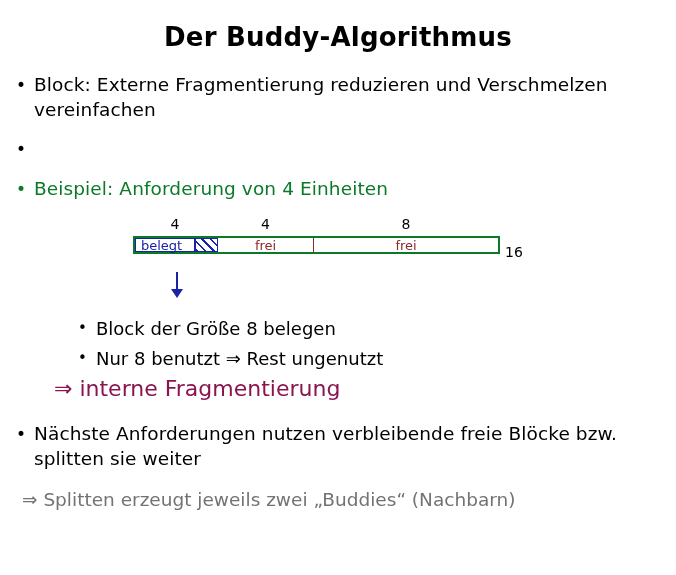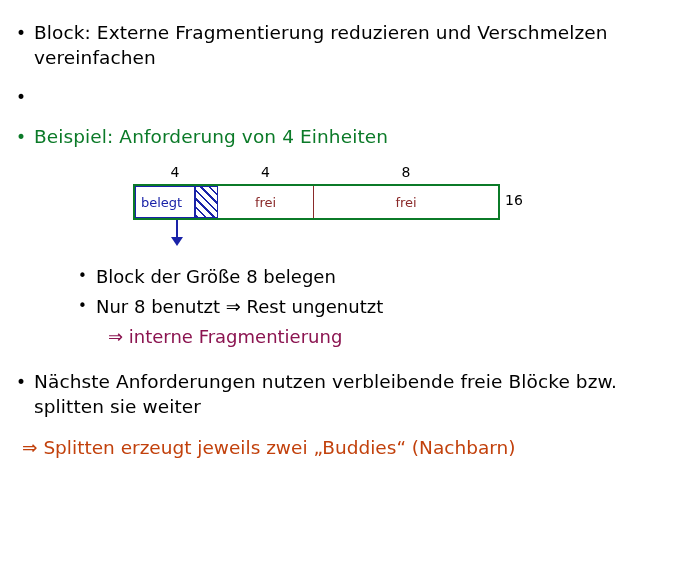--- a/index.html
+++ b/index.html
@@ -80,21 +80,21 @@
     font-size: 14px;
     color: #000000;
     text-align: center;
     font-weight: normal;
   }
   .memory-bar {
     position: absolute;
     left: 133px;
     top: 20px;
     width: 367px;
-    height: 36px;
+    height: 18px;
     border: 2.5px solid #0b7a28;
     box-sizing: border-box;
     display: flex;
     background: #ffffff;
   }
   .seg {
     position: relative;
     box-sizing: border-box;
     display: flex;
     align-items: center;
@@ -169,40 +169,41 @@
     min-width: 18px;
     font-size: 15px;
     line-height: 25px;
     color: #000000;
   }
   .sub-text {
     font-size: 18px;
     line-height: 25px;
   }
   .arrow-note {
-    padding-left: 108px;
-    font-size: 18px;
+    padding-left: 54px;
+    font-size: 22px;
     line-height: 25px;
     color: #8b1450;
     margin-top: 2px;
     margin-bottom: 14px;
   }
   .final-note {
     padding-left: 22px;
     font-size: 18.5px;
     line-height: 25px;
-    color: #c2410c;
+    color: #737373;
     margin-top: 16px;
   }
 </style>
 </head>
 <body>
 
 <div class="slide">
 
+  <div class="title">Der Buddy-Algorithmus</div>
 
   <div class="bullets">
 
     <div class="bullet-row">
       <div class="bullet-dot">•</div>
       <div class="bullet-text">Block:  Externe Fragmentierung reduzieren und Verschmelzen vereinfachen</div>
     </div>
 
     <div class="bullet-row">
       <div class="bullet-dot">•</div>

